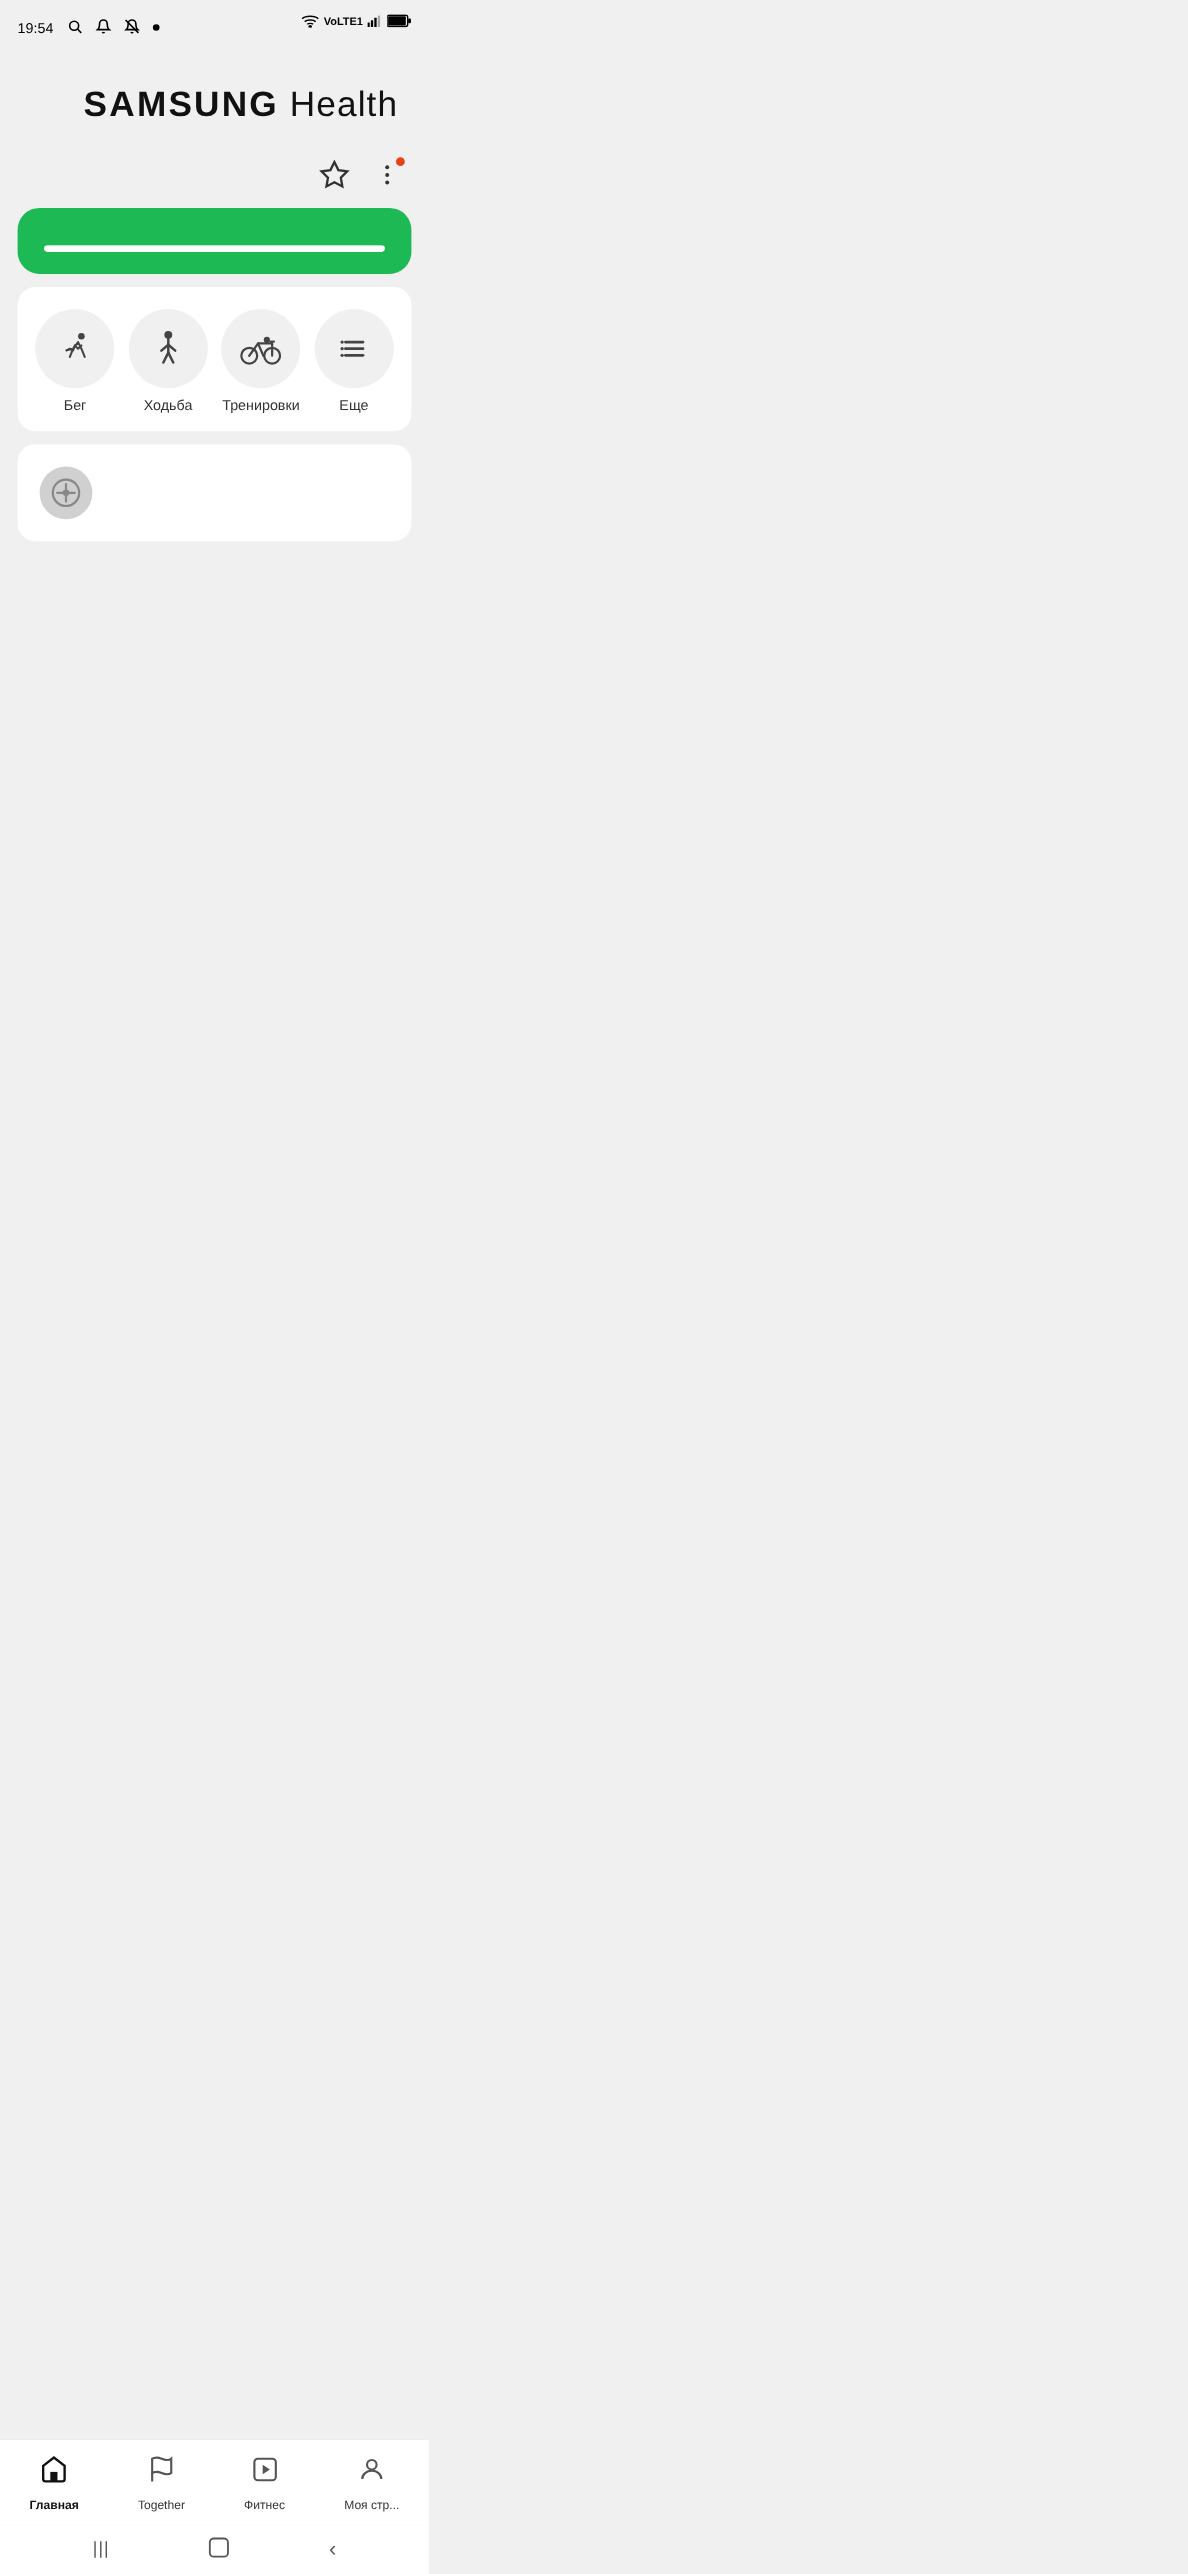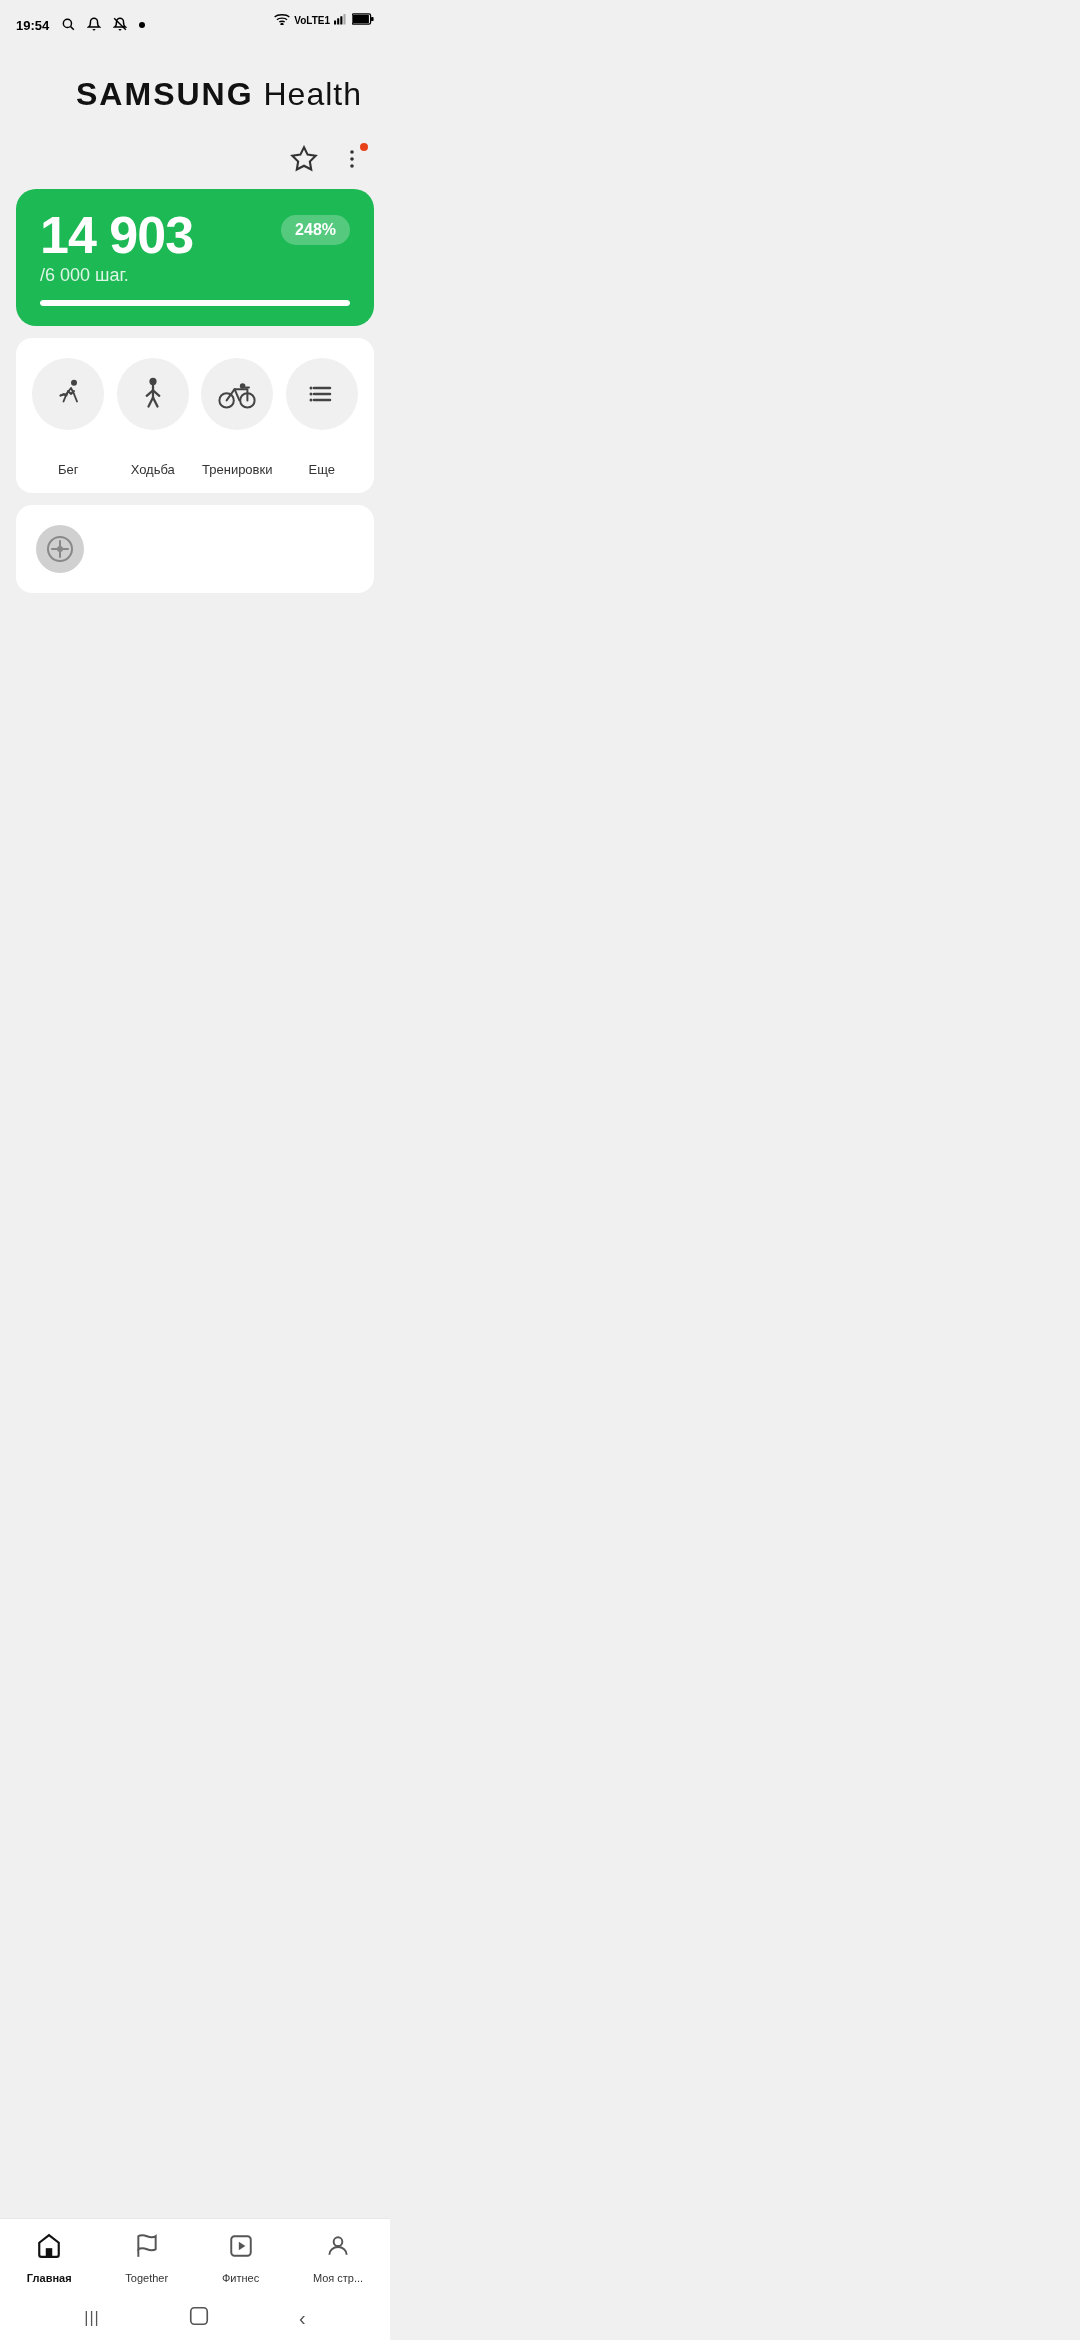--- a/index.html
+++ b/index.html
@@ -21,21 +21,21 @@
       align-items: center;
       padding: 8px 16px 4px;
       background: #f0f0f0;
       height: 36px;
     }
     .status-left {
       display: flex;
       align-items: center;
       gap: 12px;
       font-size: 13px;
-      font-weight: 700;
+      font-weight: 400;
       color: #000;
       margin-top: 10px;
     }
     .status-right {
       display: flex;
       align-items: center;
       gap: 4px;
       font-size: 11px;
       color: #000;
     }
@@ -165,21 +165,20 @@
       display: flex;
       align-items: center;
       justify-content: center;
       font-size: 30px;
       color: #444;
     }
     .activity-label {
       font-size: 13px;
       color: #333;
       font-weight: 400;
-      margin-top: 24px;
     }
 
     
     .workout-card {
       margin: 0 16px 12px;
       background: white;
       border-radius: 16px;
       padding: 20px 20px;
       display: flex;
       align-items: center;
@@ -340,27 +339,20 @@
     <svg width="24" height="24" viewBox="0 0 24 24" fill="#333">
       <circle cx="12" cy="5" r="1.8"></circle>
       <circle cx="12" cy="12" r="1.8"></circle>
       <circle cx="12" cy="19" r="1.8"></circle>
     </svg>
     <div class="notification-dot"></div>
   </div>
 </div>
 
 <div class="steps-card">
-  <div class="steps-header">
-    <div>
-      <div class="steps-count">14 903</div>
-      <div class="steps-goal">/6 000 шаг.</div>
-    </div>
-    <div class="steps-badge">248%</div>
-  </div>
   <div class="progress-bar-container">
     <div class="progress-bar-fill"></div>
   </div>
 </div>
 
 <div class="activity-card">
   <div class="activity-grid">
 
     <div class="activity-item">
       <div class="activity-circle">

